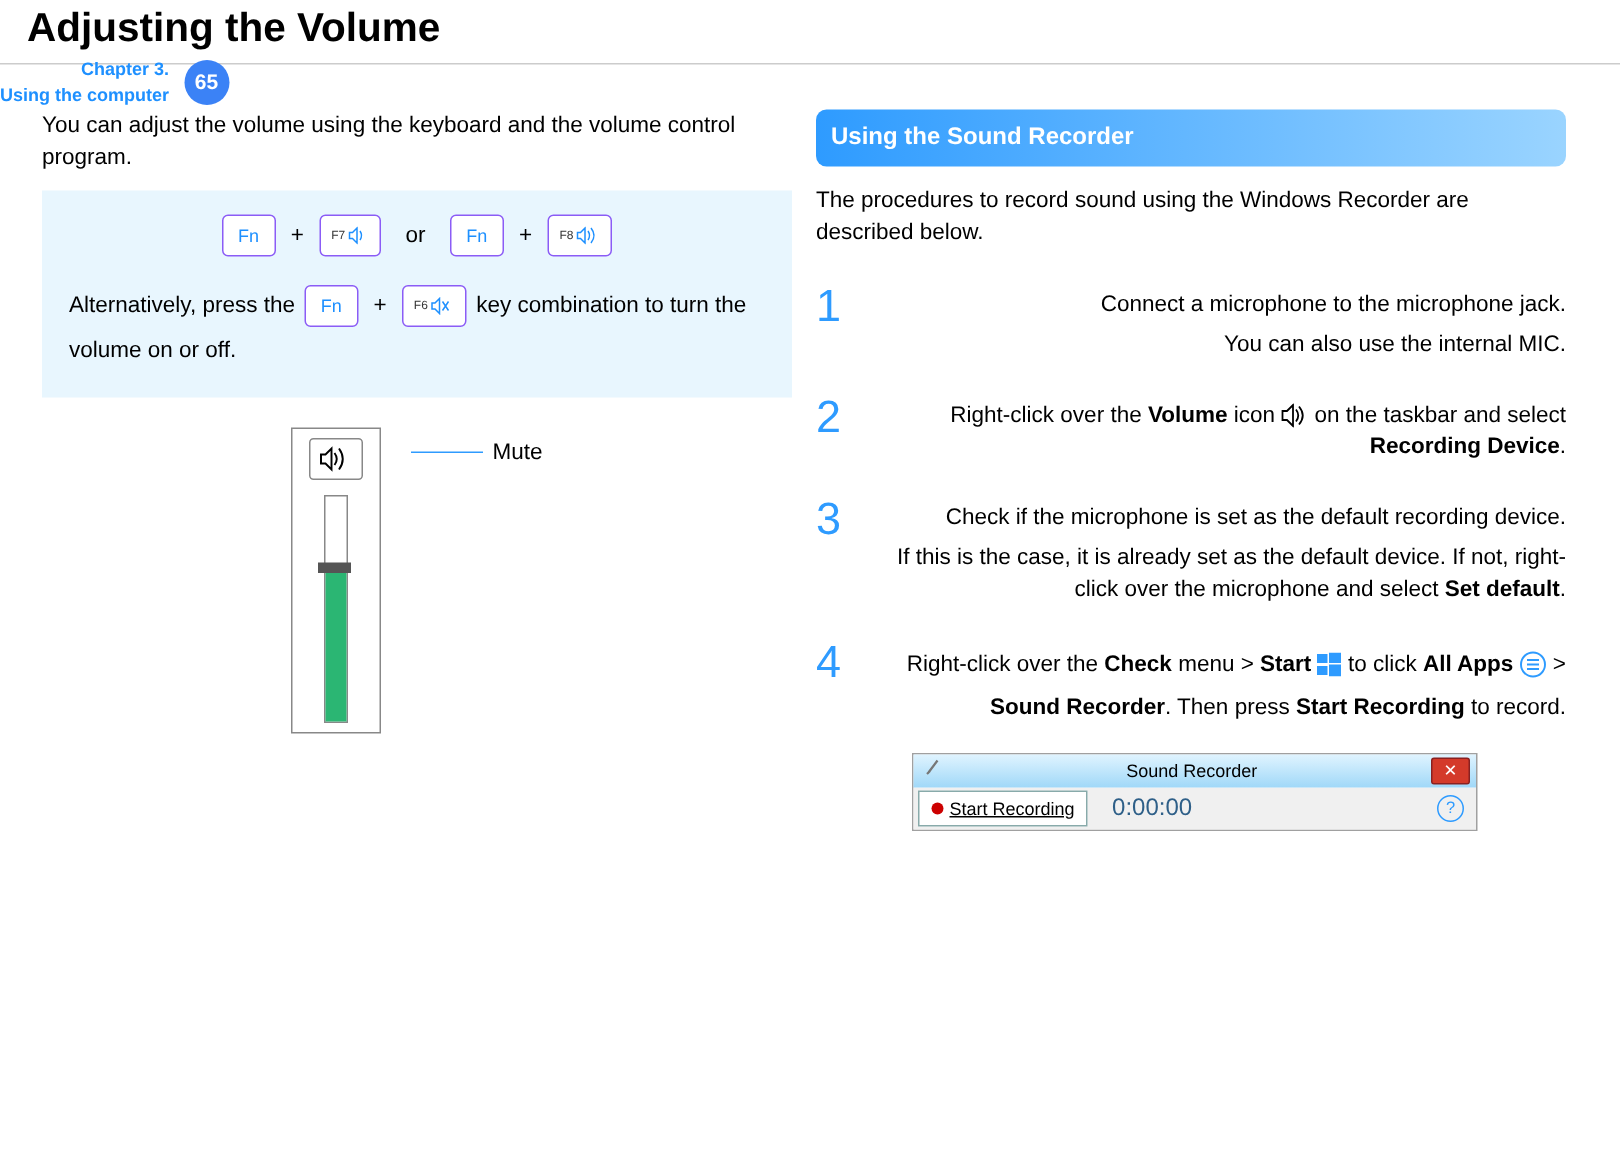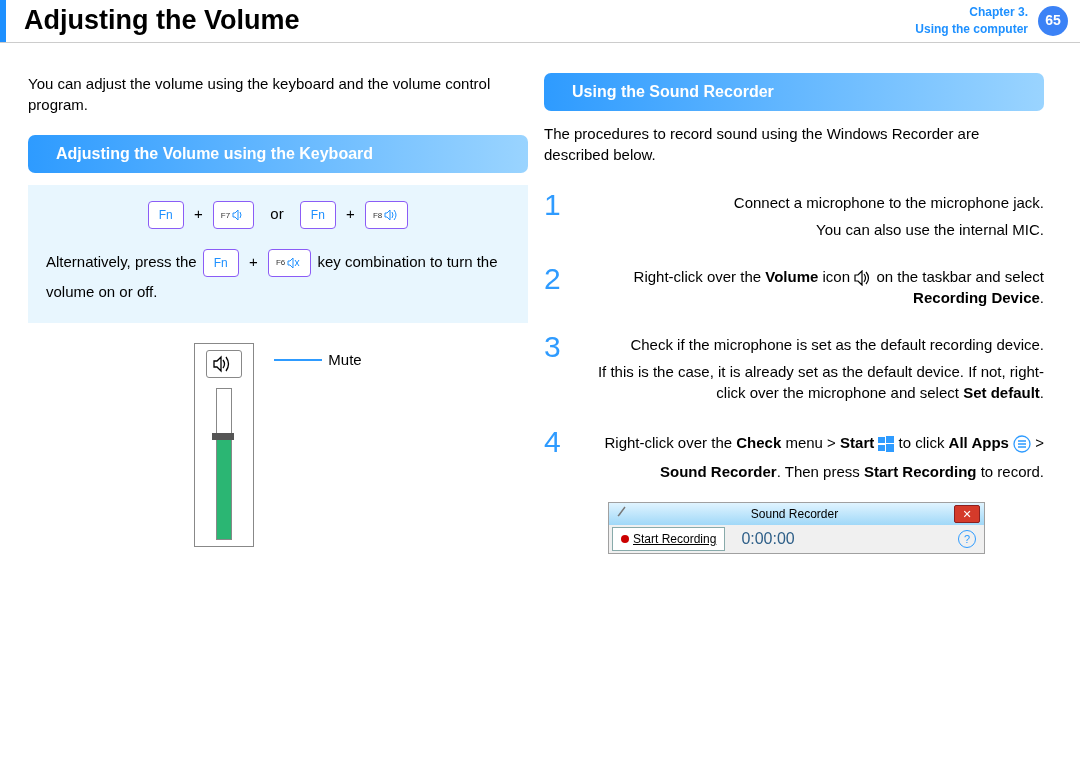--- a/index.html
+++ b/index.html
@@ -11,20 +11,21 @@
     background: #fff;
     color: #000;
     font-size: 15px;
     line-height: 1.4;
   }
   .header {
     display: flex;
     align-items: stretch;
     height: 42px;
     border-bottom: 1px solid #ccc;
+    flex-direction: column;
   }
   .header-bar {
     width: 6px;
     background: #1e90ff;
   }
   .header-title {
     font-size: 27px;
     font-weight: 900;
     margin-left: 18px;
     flex-grow: 1;
@@ -61,21 +62,21 @@
   .col {
     width: 500px;
   }
   p {
     margin: 0 0 12px 0;
   }
   .section-header {
     background: linear-gradient(90deg, #2e9bff 0%, #9ad4ff 100%);
     color: #fff;
     font-weight: bold;
-    padding: 8px 28px;
+    padding: 8px 10px;
     border-radius: 7px;
     margin-top: 20px;
     margin-bottom: 12px;
     font-size: 16px;
   }
   .section-header.tall {
     line-height: 1.25;
     padding: 7px 12px;
   }
   .callout {
@@ -293,21 +294,20 @@
       <div>Using the computer</div>
     </div>
     <div class="page-number">65</div>
   </div>
 </div>
 
 <div class="columns">
   <div class="col">
     <p>You can adjust the volume using the keyboard and the volume control program.</p>
 
-    <div class="section-header">Adjusting the Volume using the Keyboard</div>
 
     <div class="callout">
       <div class="row-center">
         <span class="key">Fn</span>
         <span class="plus">+</span>
         <span class="key">
             <span class="sup">F7</span>
             <svg width="14" height="12" viewBox="0 0 14 12">
               <path d="M1 4 h2 l3 -3 v10 l-3 -3 h-2 z M8 3 q2 3 0 6" fill="none" stroke="#1e90ff" stroke-width="1"></path>
             </svg>

